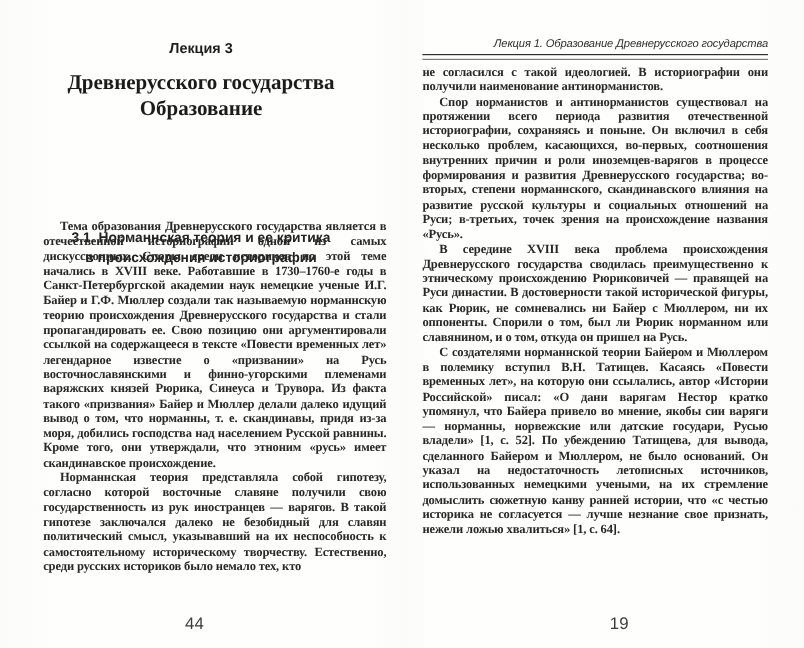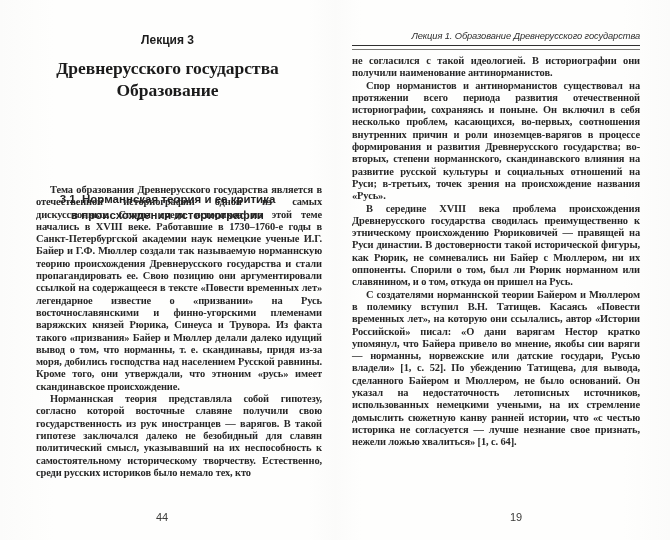--- a/index.html
+++ b/index.html
@@ -66,21 +66,21 @@
     position: absolute; top: 45px; left: 17px; width: 288px;
     height: 2.5px;
     border-top: 1.7px solid #2f2f2f;
     border-bottom: 1px solid #7a7a76;
   }
 
   .page-number {
     position: absolute; top: 511px; width: 40px;
     text-align: center;
     font-family: "Liberation Sans", sans-serif;
-    font-size: 11px; color: #3c3c3a;
+    font-size: 14px; color: #3c3c3a;
   }
   .pn-left  { left: 142px; }
   .pn-right { left: 161px; }
 </style>
 </head>
 <body>
 
 <div class="spread">
 
   <div class="page page-left">

